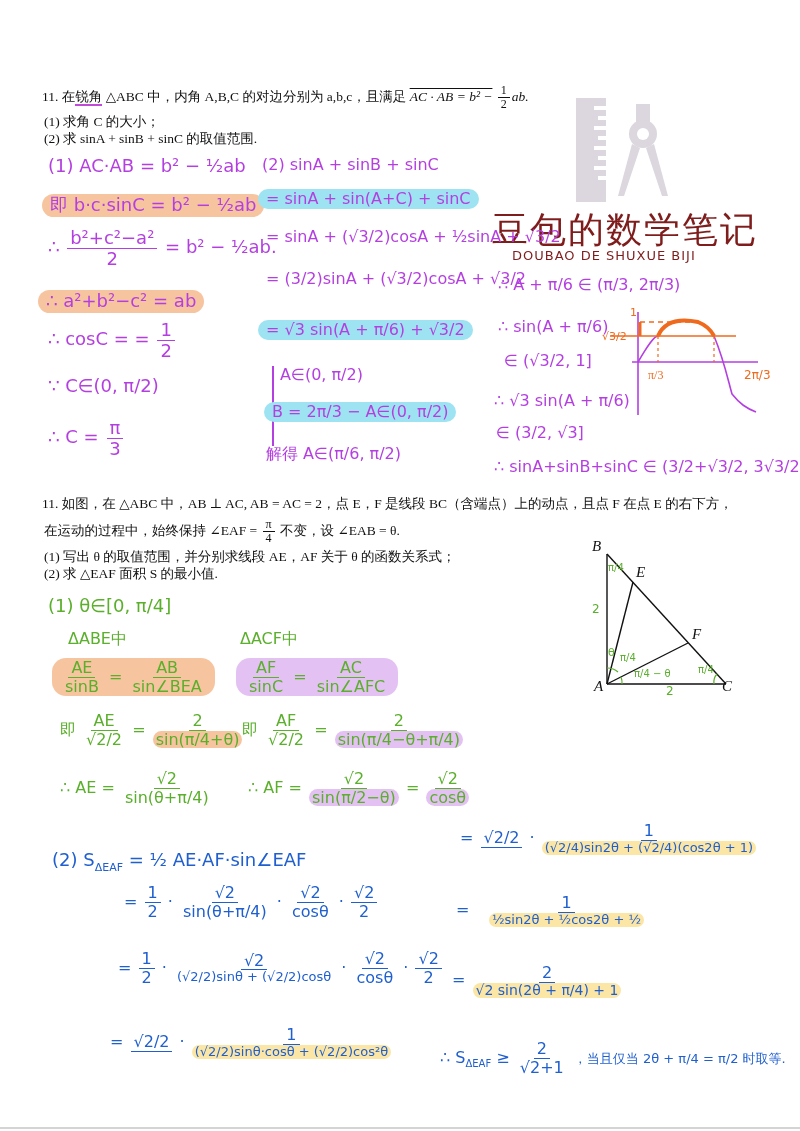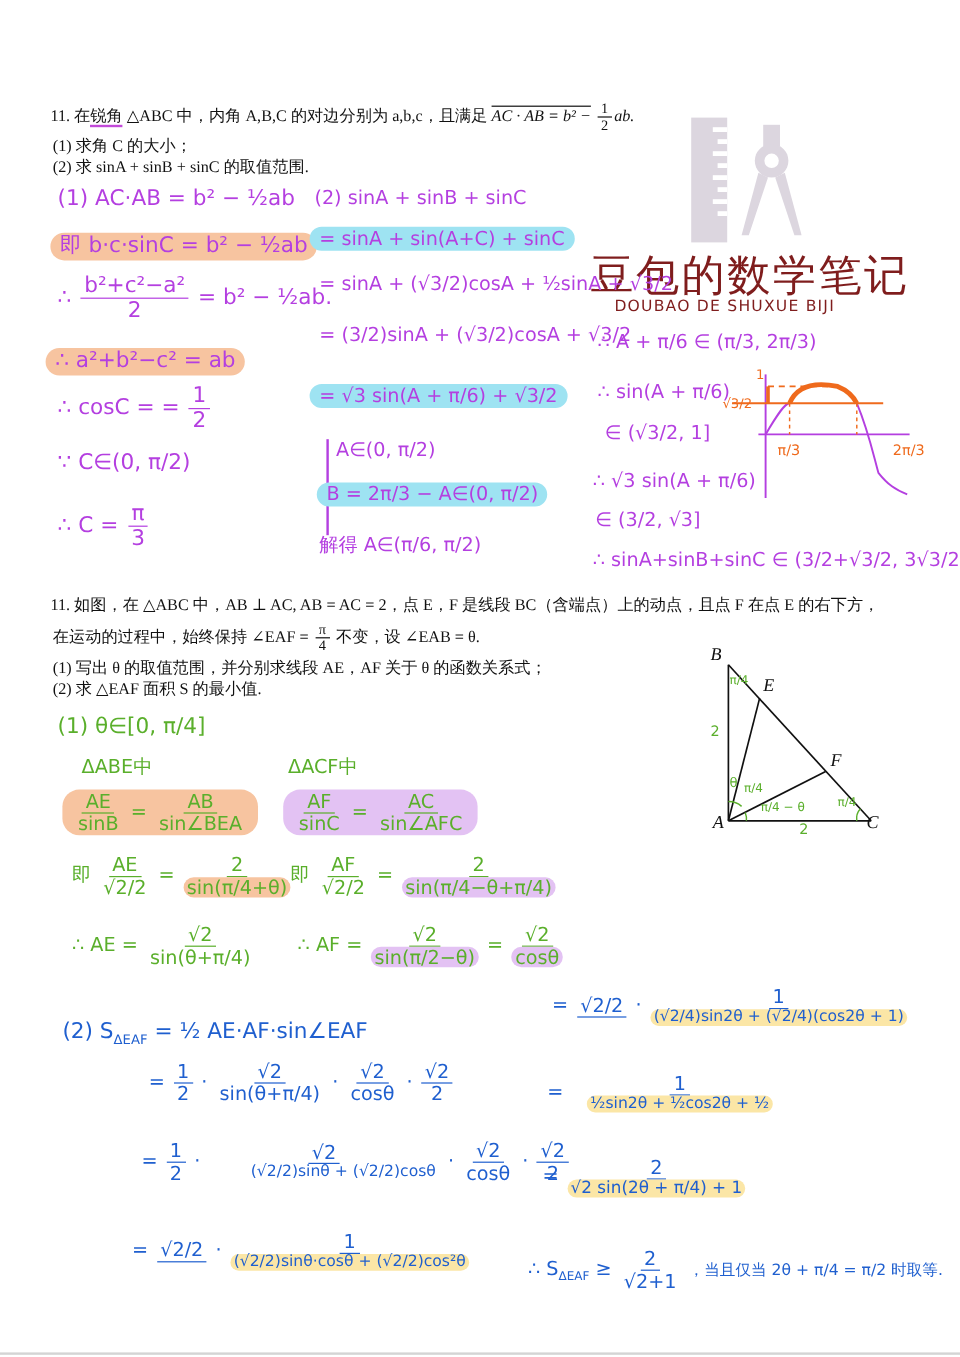--- a/index.html
+++ b/index.html
@@ -116,21 +116,21 @@
     <path d="M38,62 C48,45 54,36 58,36 C64,20 78,20 98,22 C108,26 112,32 114,36 C124,60 128,80 132,94 C140,104 146,108 156,112" fill="none" stroke="#b43fe0" stroke-width="1.6"></path>
     <line x1="10" y1="36" x2="136" y2="36" stroke="#ef6a1c" stroke-width="1.6"></line>
     <line x1="40" y1="22" x2="98" y2="22" stroke="#ef6a1c" stroke-width="1.4" stroke-dasharray="5,4"></line>
     <path d="M58,36 C64,22 78,18 98,22 C108,26 112,32 114,36" fill="none" stroke="#ef6a1c" stroke-width="4"></path>
     <line x1="40" y1="22" x2="40" y2="36" stroke="#ef6a1c" stroke-width="3"></line>
     <line x1="58" y1="36" x2="58" y2="62" stroke="#ef6a1c" stroke-width="1.2" stroke-dasharray="3,3"></line>
     <line x1="114" y1="36" x2="114" y2="62" stroke="#ef6a1c" stroke-width="1.2" stroke-dasharray="3,3"></line>
   </svg>
   <span class="abs orange" style="left:30px;top:6px;font-size:11px;">1</span>
   <span class="abs orange" style="left:2px;top:30px;font-size:11px;">√3/2</span>
-  <span class="abs orange" style="left:48px;top:68px;font-size:12px;">π/3</span>
+  <span class="abs orange" style="left:48px;top:68px;font-size:12px;font-family:Liberation Serif, serif;">π/3</span>
   <span class="abs orange" style="left:96px;top:68px;font-size:12px;margin-left:48px;">2π/3</span>
 </div>
 
 <div class="abs print" style="left:42px;top:496px;">
   <span>11.</span>
   <span>如图，在 △ABC 中，AB ⊥ AC, AB = AC = 2，点 E，F 是线段 BC（含端点）上的动点，且点 F 在点 E 的右下方，</span>
 </div>
 <div class="abs print" style="left:44px;top:518px;">
   <span>在运动的过程中，始终保持 ∠EAF =</span>
   <span class="frac" style="font-size:12px;">
@@ -255,21 +255,21 @@
       <span class="d">2</span>
     </span>
 </div>
 <div class="abs hw blue md" style="left:118px;top:950px;">
   = <span class="frac">
       <span class="n">1</span>
       <span class="d">2</span>
     </span> ·
   <span class="frac">
       <span class="n">√2</span>
-      <span class="d" style="font-size:13px;margin-left:32px;">(√2/2)sinθ + (√2/2)cosθ</span>
+      <span class="d" style="font-size:13px;">(√2/2)sinθ + (√2/2)cosθ</span>
     </span> ·
   <span class="frac">
       <span class="n">√2</span>
       <span class="d">cosθ</span>
     </span> ·
   <span class="frac">
       <span class="n">√2</span>
       <span class="d">2</span>
     </span>
 </div>

